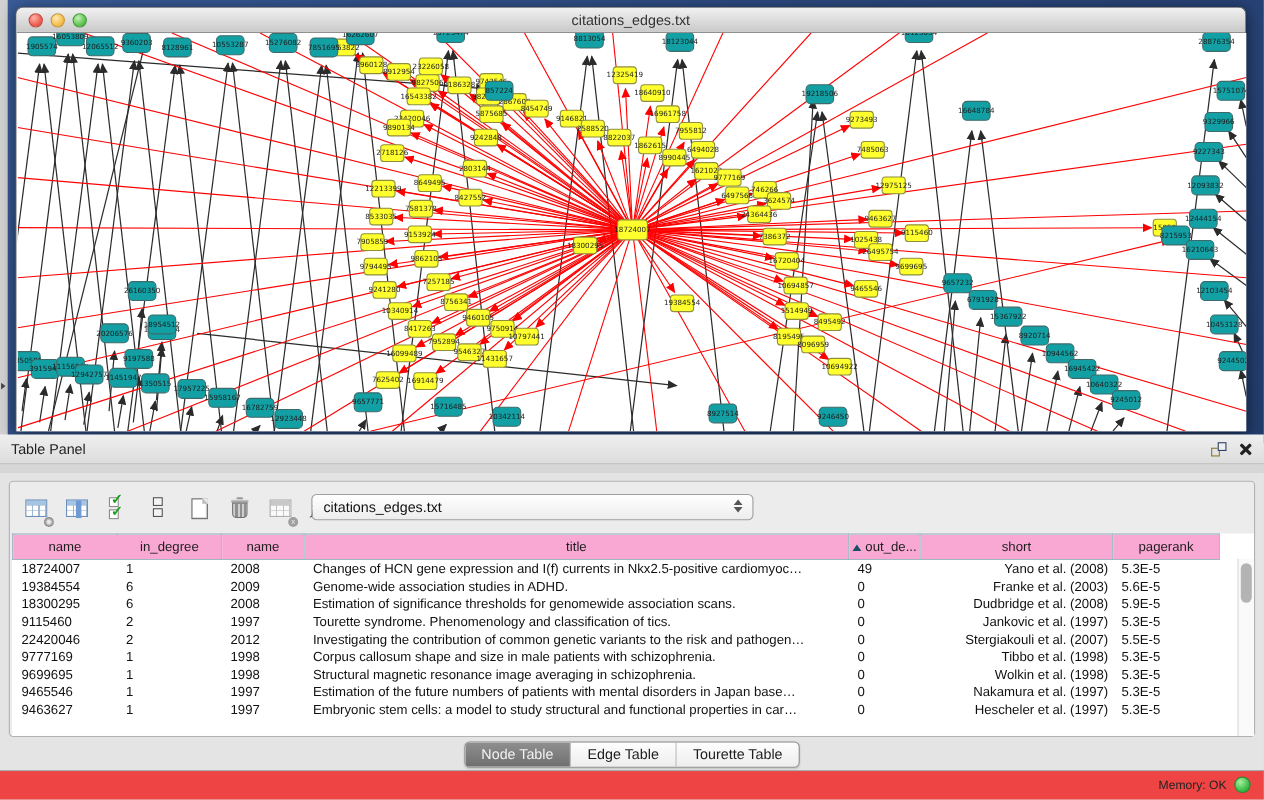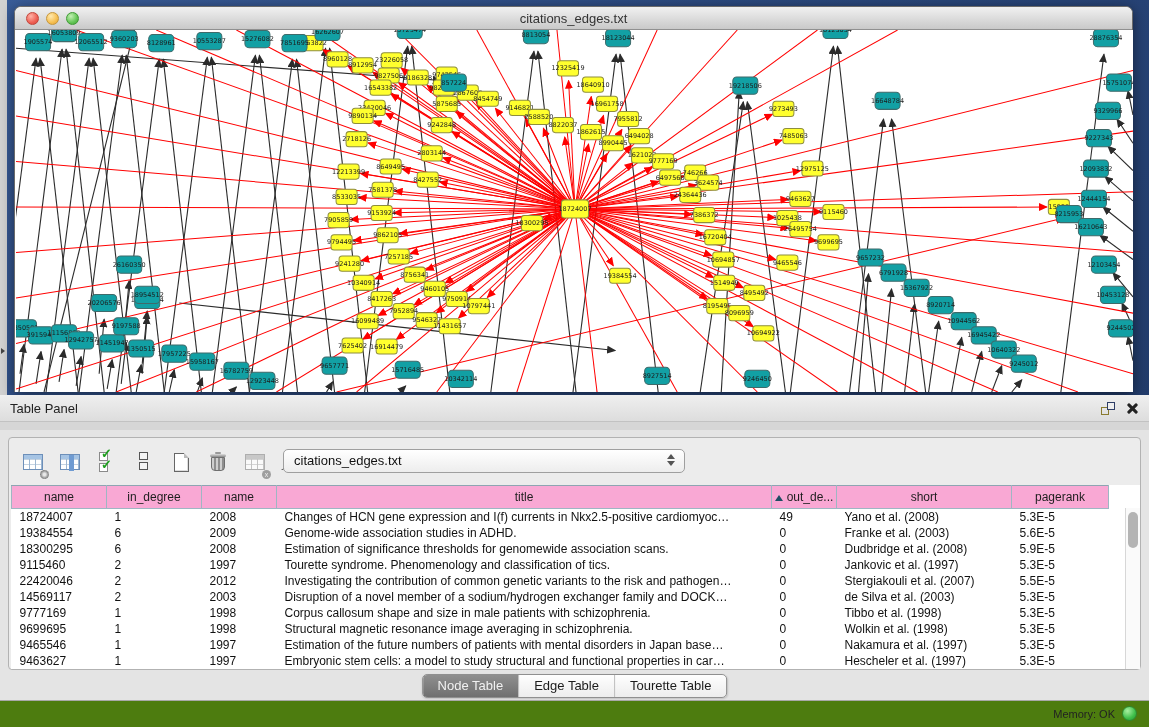--- a/index.html
+++ b/index.html
@@ -93,39 +93,39 @@
   #net-select .caps i.up { border-bottom:5px solid #555; margin-bottom:2px; }
   #net-select .caps i.down { border-top:5px solid #555; }
 
   
   #tablewrap { position:absolute; left:2px; top:47px; width:1129px; height:184px; background:#fff; }
   table.data { border-collapse:collapse; table-layout:fixed; width:1097px; font-size:12px; }
   table.data th { height:23px; background:#f9a8d4; border:1px solid #9fb6c3; border-top:1px solid #8ea5b2;
     font-weight:normal; color:#1e1e1e; text-align:center; overflow:hidden; white-space:nowrap; position:relative;}
   table.data td { height:16px; padding:0 4px 0 8px; color:#111; white-space:nowrap; overflow:hidden;
     text-overflow:ellipsis; }
-  td.c5 { text-align:left; }
+  td.c5 { text-align:right; }
   .sort-tri { display:inline-block; width:0; height:0; border-left:4px solid transparent;
     border-right:4px solid transparent; border-bottom:6px solid #1e4e63; margin-right:4px; vertical-align:middle; }
   #vscroll { position:absolute; right:0px; top:23px; width:15px; height:161px; background:#fafafa;
     border-left:1px solid #d7d7d7; }
   #vscroll .thumb { position:absolute; left:2px; top:4px; width:10px; height:36px; background:#b4b4b4;
     border-radius:6px; }
 
   
   #tabs { position:absolute; left:50%; top:244px; transform:translateX(-50%);
     display:inline-flex; border:1px solid #8f8f8f; border-radius:5px; overflow:hidden;
     background:linear-gradient(#fefefe,#ededed); box-shadow:0 1px 2px rgba(0,0,0,.15);align-items:flex-end; }
   .tab { padding:3px 15px 4px; font-size:13px; color:#1c1c1c; border-right:1px solid #bdbdbd; }
   .tab:last-child { border-right:none; }
   .tab.active { background:linear-gradient(#8f8f8f,#6f6f6f); color:#f2f2f2; }
 
   
   #footer { position:absolute; left:0; top:700px; width:1149px; height:27px;
-    background:#4d7c0f; border-top:1px solid #a8a8a8;text-align:center; }
+    background:#ef4444; border-top:1px solid #a8a8a8;text-align:center; }
   #footer .mem { position:absolute; right:34px; top:7px; font-size:11px; color:#222; }
   #footer .dot { position:absolute; right:12px; top:5px; width:15px; height:15px; border-radius:50%;
     background:radial-gradient(circle at 35% 30%, #a8f0a0, #3fbf4b 60%, #27962f); border:1px solid #2d8a33; }
 </style>
 </head>
 <body>
 
 <div id="stage">
 
   <div id="graph-region">
@@ -731,29 +731,20 @@
               <tr>
                 <td class="c0">22420046</td>
                 <td class="c1">2</td>
                 <td class="c2">2012</td>
                 <td class="c3">Investigating the contribution of common genetic variants to the risk and pathogen…</td>
                 <td class="c4">0</td>
                 <td class="c5">Stergiakouli et al. (2007)</td>
                 <td class="c6">5.5E-5</td>
               </tr>
               <tr>
-                <td class="c0">14569117</td>
-                <td class="c1">2</td>
-                <td class="c2">2003</td>
-                <td class="c3">Disruption of a novel member of a sodium/hydrogen exchanger family and DOCK…</td>
-                <td class="c4">0</td>
-                <td class="c5">de Silva et al. (2003)</td>
-                <td class="c6">5.3E-5</td>
-              </tr>
-              <tr>
                 <td class="c0">9777169</td>
                 <td class="c1">1</td>
                 <td class="c2">1998</td>
                 <td class="c3">Corpus callosum shape and size in male patients with schizophrenia.</td>
                 <td class="c4">0</td>
                 <td class="c5">Tibbo et al. (1998)</td>
                 <td class="c6">5.3E-5</td>
               </tr>
               <tr>
                 <td class="c0">9699695</td>

